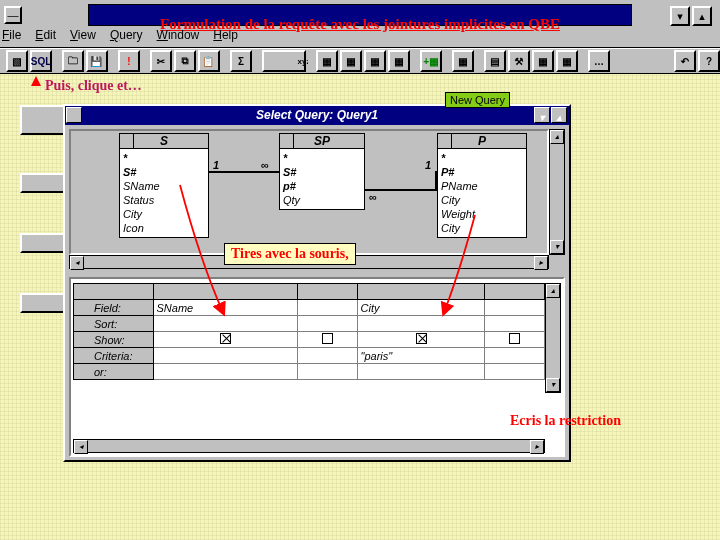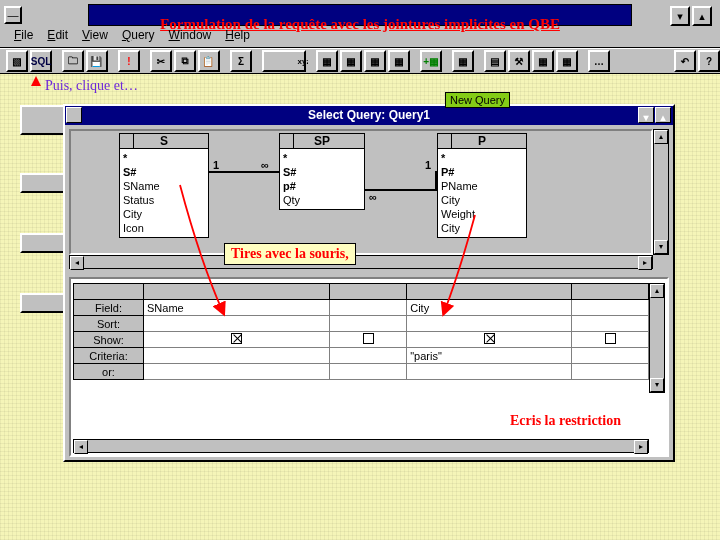--- a/index.html
+++ b/index.html
@@ -16,52 +16,52 @@
   .bev { border: 2px solid #000; border-top-color:#fff; border-left-color:#fff; background:#c0c0c0; }
   .btn { display:inline-flex; align-items:center; justify-content:center; width:20px; height:20px; }
   .topbar { position:absolute; left:0; top:0; width:720px; height:48px; background:#c0c0c0; border-bottom:1px solid #000; }
   .banner {
     position:absolute; left:88px; top:4px; width:544px; height:22px;
     background:#000080; color:red; font-family:"Times New Roman",serif;
     font-weight:bold; font-size:15px; text-align:center; border:1px solid #000;
     text-decoration: underline; padding-top:11px;
   }
   .ctrlbox { position:absolute; left:4px; top:6px; width:18px; height:18px; }
-  .menubar { position:absolute; left:14px; top:28px; height:18px; display:flex; gap:14px; font-size:12px; }
+  .menubar { position:absolute; left:2px; top:28px; height:18px; display:flex; gap:14px; font-size:12px; }
   .menubar span u { text-decoration: underline; }
   .minmax { position:absolute; right:8px; top:6px; display:flex; gap:2px; }
   .toolbar { position:absolute; left:0; top:48px; width:720px; height:26px; background:#c0c0c0; border-top:1px solid #fff; border-bottom:1px solid #000; display:flex; align-items:center; padding-left:6px; gap:2px; }
   .tsep { width:6px; height:20px; background:#c0c0c0; }
   .tb { width:22px; height:22px; font-size:10px; font-weight:bold; }
-  .annot1 { position:absolute; left:45px; top:78px; color:#6d28d9; font-family:"Times New Roman",serif; font-size:14px; font-weight:normal; }
+  .annot1 { position:absolute; left:45px; top:78px; color:#be185d; font-family:"Times New Roman",serif; font-size:14px; font-weight:bold; }
   .annot1::before { content:""; position:absolute; left:-14px; top:-2px; width:0;height:0; border-left:5px solid transparent;border-right:5px solid transparent;border-bottom:10px solid red; }
   .annot2 { position:absolute; left:224px; top:243px; background:#fffec0; border:1px solid #000; padding:2px 6px; color:red; font-family:"Times New Roman",serif; font-size:14px; font-weight:bold; }
   .annot3 { position:absolute; left:510px; top:413px; color:red; font-family:"Times New Roman",serif; font-size:14px; font-weight:bold; }
   .tooltip { position:absolute; left:445px; top:92px; background:#84cc16; border:1px solid #000; padding:1px 4px; font-size:11px; z-index:60;}
-  .dlg { position:absolute; left:63px; top:104px; width:612px; height:358px; background:#c0c0c0; border:2px solid #000; border-top-color:#fff; border-left-color:#fff; }
+  .dlg { position:absolute; left:63px; top:104px; width:508px; height:358px; background:#c0c0c0; border:2px solid #000; border-top-color:#fff; border-left-color:#fff;font-style:italic; }
   .titlebar { height:19px; background:#000080; color:#fff; font-weight:bold; text-align:center; font-size:12px; line-height:19px; position:relative; }
   .titlebar .ctrl { position:absolute; left:1px; top:1px; width:16px;height:16px; background:#c0c0c0; border:1px solid #000; border-top-color:#fff; border-left-color:#fff; }
   .titlebar .mm { position:absolute; right:2px; top:1px; display:flex; gap:1px; }
   .titlebar .mm div { width:16px;height:16px; background:#c0c0c0; border:1px solid #000; border-top-color:#fff; border-left-color:#fff; font-size:10px; text-align:center;}
   .upper { position:relative; margin:4px; height:140px; }
   .upper-sunk { position:absolute; left:0; top:0; right:16px; bottom:14px; border:2px solid #808080; border-bottom-color:#fff; border-right-color:#fff; background:#c0c0c0; }
   .vscroll { position:absolute; right:0; top:0; width:16px; bottom:14px; background:#c0c0c0; border:1px solid #000; display:flex; flex-direction:column; justify-content:space-between; }
   .vscroll .arr, .hscroll .arr { background:#c0c0c0; border:1px solid #000; border-top-color:#fff; border-left-color:#fff; width:14px;height:14px; font-size:8px; text-align:center; line-height:12px;}
   .hscroll { position:absolute; left:0; bottom:0; right:16px; height:14px; background:#c0c0c0; border:1px solid #000; display:flex; justify-content:space-between; }
   .fieldlist { position:absolute; width:90px; background:#fff; border:1px solid #000; }
   .fl-title { background:#c0c0c0; text-align:center; font-weight:bold; border-bottom:1px solid #000; height:15px; line-height:14px; font-size:12px; position:relative;}
   .fl-title .ctrl { position:absolute; left:0; top:0; width:14px;height:14px; background:#c0c0c0; border-right:1px solid #000;}
   .fl-body { padding:2px 3px; line-height:14px; font-size:11px;}
   .fl-body div:first-child { font-weight:bold; }
   .link { position:absolute; height:2px; background:#000; }
   .linklab1 { position:absolute; font-weight:bold; font-size:11px; }
   .lower { position:relative; margin:4px; margin-top:8px; height:180px; border:2px solid #808080; border-bottom-color:#fff; border-right-color:#fff; background:#fff;}
   .grid { position:absolute; left:2px; top:4px; right:18px; }
   .grid table { border-collapse:collapse; width:100%; }
-  .grid th { background:#c0c0c0; border:1px solid #000; font-weight:normal; text-align:center; padding:1px 4px; height:16px; width:70px; font-size:11px;}
+  .grid th { background:#c0c0c0; border:1px solid #000; font-weight:normal; text-align:left; padding:1px 20px; height:16px; width:70px; font-size:11px;}
   .grid td { border:1px solid #808080; background:#fff; height:16px; padding:0 3px; font-size:11px; }
   .grid td.hdr { background:#c0c0c0; border:1px solid #000; }
   .chk { display:inline-block; width:11px;height:11px; border:1px solid #000; position:relative; background:#fff;}
   .chk.x::before, .chk.x::after { content:""; position:absolute; left:0; top:4px; width:11px; height:1px; background:#000; }
   .chk.x::before { transform: rotate(45deg);} .chk.x::after{ transform: rotate(-45deg);}
   svg.arrows { position:absolute; left:0; top:0; pointer-events:none; z-index:50;}
 </style>
 </head>
 <body>
 

